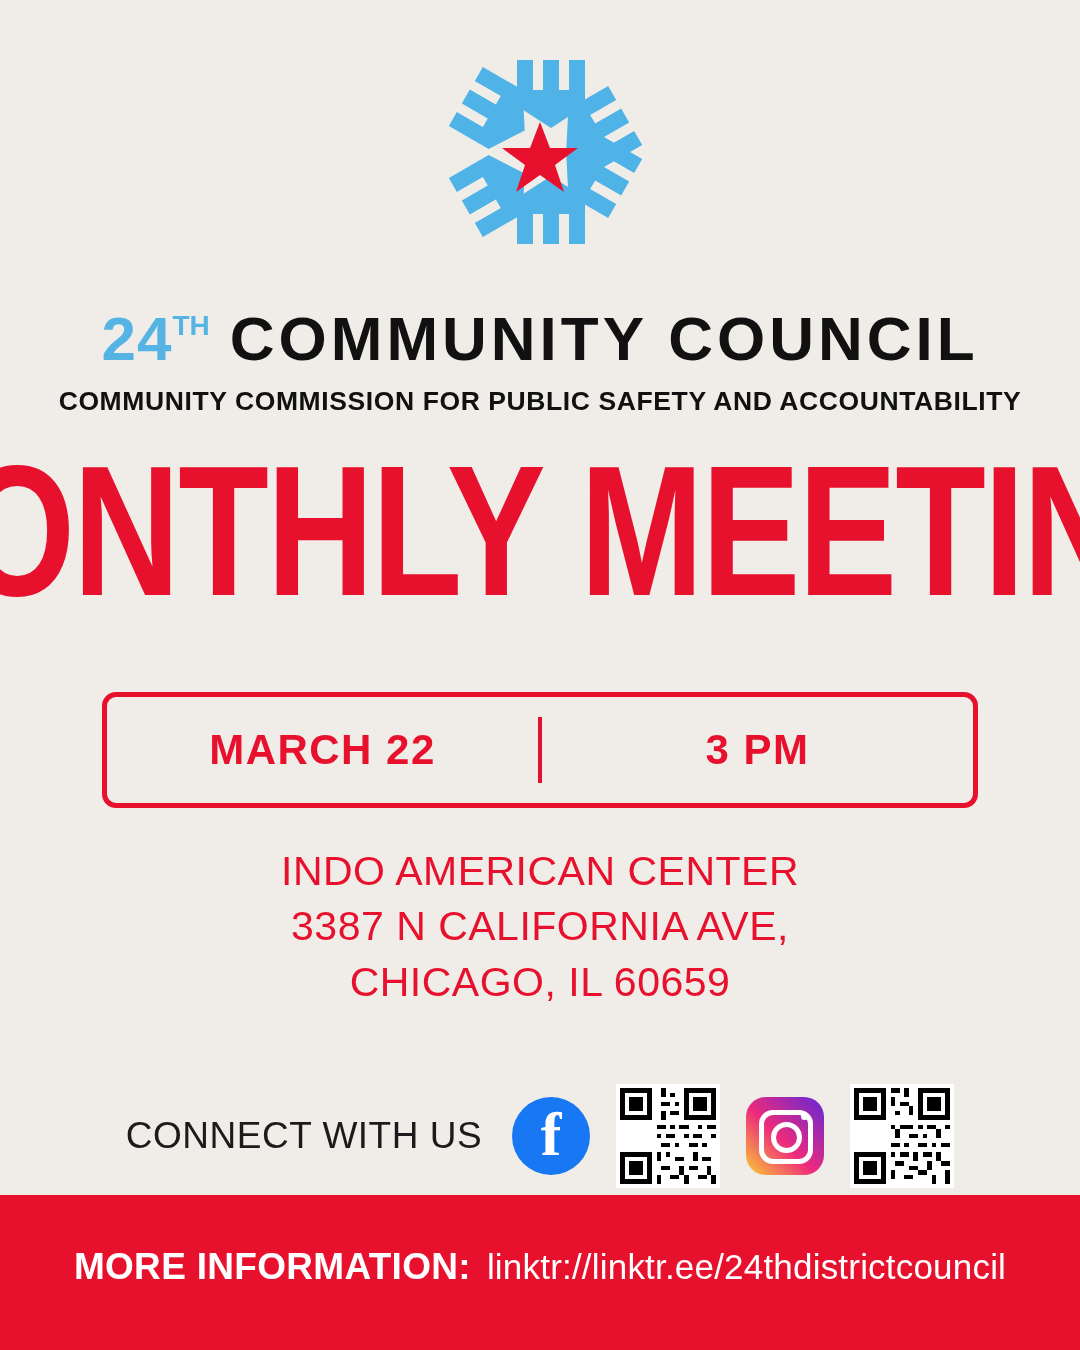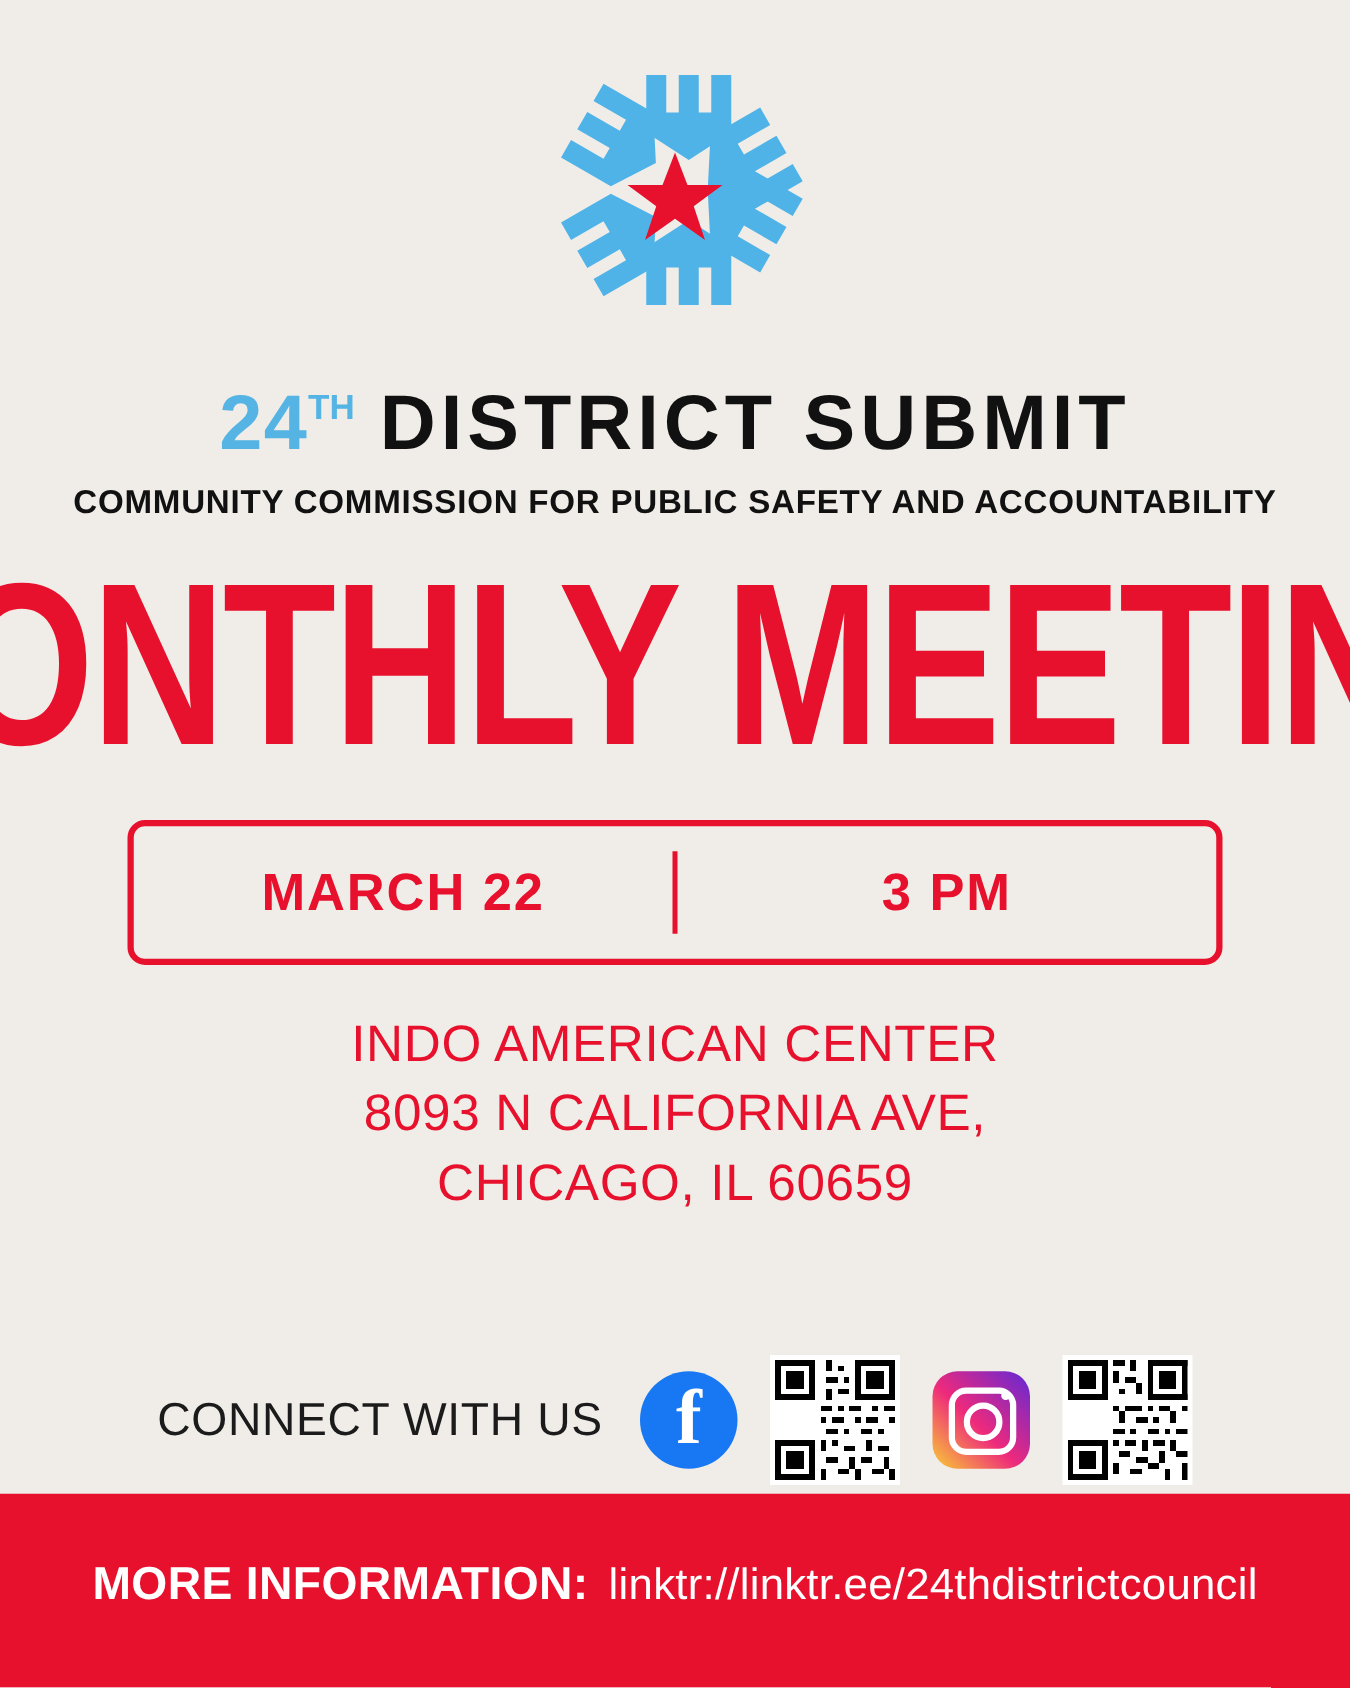--- a/index.html
+++ b/index.html
@@ -85,21 +85,21 @@
     letter-spacing: -2px;
     line-height: 0.95;
     transform: scaleX(1.06) scaleY(1.32);
     transform-origin: center top;
     white-space: nowrap;
     font-family: "Liberation Sans Narrow", "Liberation Sans", sans-serif;
   }
 
   
   .datetime-box {
-    margin-top: 80px;
+    margin-top: 116px;
     width: 866px;
     height: 106px;
     border: 5px solid #e8112d;
     border-radius: 14px;
     display: flex;
     align-items: center;
     justify-content: center;
     position: relative;
   }
   .dt-cell {
@@ -277,36 +277,36 @@
         </g>
       </g>
 
       <polygon points="115,70 125,96 153,96 130,113 139,140 115,123 91,140 100,113 77,96 105,96" fill="#e8112d"></polygon>
     </svg>
   </div>
 
   <div class="title-row">
     <span class="title-num">24</span>
     <span class="title-sup">TH</span>
-    <span class="title-main">DISTRICT SUBMIT</span>
+    <span class="title-main">COMMUNITY COUNCIL</span>
   </div>
 
   <div class="subtitle">COMMUNITY COMMISSION FOR PUBLIC SAFETY AND ACCOUNTABILITY</div>
 
   <div class="headline">MONTHLY MEETING</div>
 
   <div class="datetime-box">
     <div class="dt-cell">MARCH 22</div>
     <div class="dt-divider"></div>
     <div class="dt-cell">3 PM</div>
   </div>
 
   <div class="venue">
     <div>INDO AMERICAN CENTER</div>
-    <div>8093 N CALIFORNIA AVE,</div>
+    <div>3387 N CALIFORNIA AVE,</div>
     <div>CHICAGO, IL 60659</div>
   </div>
 
   <div class="connect-row">
     <span class="connect-label">CONNECT WITH US</span>
 
     <span class="fb social-icon"></span>
 
     <span class="qr">
       <svg width="96" height="96" viewBox="0 0 21 21" shape-rendering="crispEdges">

